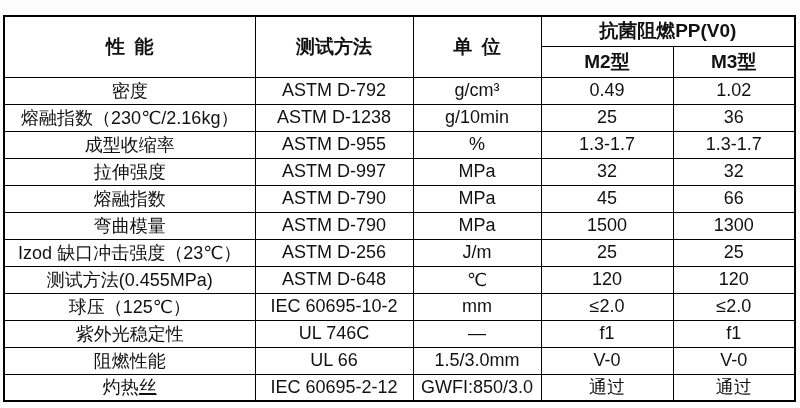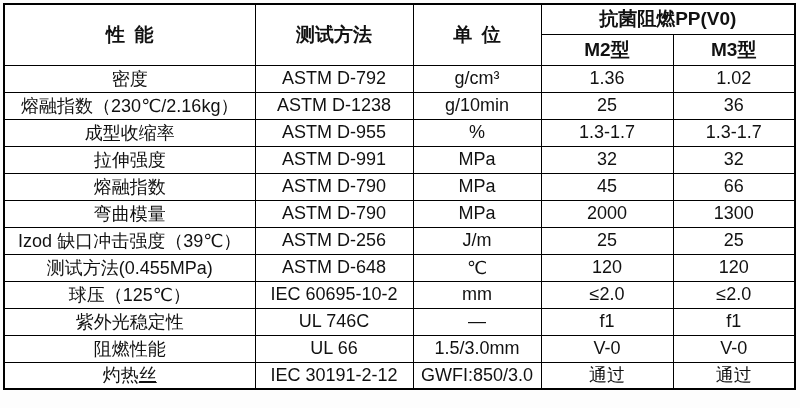--- a/index.html
+++ b/index.html
@@ -5,21 +5,21 @@
   html, body {
     margin: 0;
     padding: 0;
     background: #fdfdfd;
     font-family: "Liberation Sans", "DejaVu Sans", sans-serif;
   }
   .page {
     width: 800px;
     height: 408px;
     box-sizing: border-box;
-    padding: 3px 3px 0 3px;
+    padding: 15px 3px 0 3px;
     overflow: hidden;
   }
   table.spec-table {
     border-collapse: collapse;
     table-layout: fixed;
     width: 793px;
     background: #ffffff;
     border: 2px solid #000;
   }
   .spec-table th,
@@ -72,60 +72,60 @@
       <tr class="hdr-sub">
         <th>M2型</th>
         <th>M3型</th>
       </tr>
     </thead>
     <tbody>
       <tr class="data-row">
         <td>密度</td>
         <td>ASTM D-792</td>
         <td>g/cm³</td>
-        <td>1.36</td>
+        <td>0.49</td>
         <td>1.02</td>
       </tr>
       <tr class="data-row">
         <td>熔融指数（230℃/2.16kg）</td>
         <td>ASTM D-1238</td>
         <td>g/10min</td>
         <td>25</td>
         <td>36</td>
       </tr>
       <tr class="data-row">
         <td>成型收缩率</td>
         <td>ASTM D-955</td>
         <td>%</td>
         <td>1.3-1.7</td>
         <td>1.3-1.7</td>
       </tr>
       <tr class="data-row">
         <td>拉伸强度</td>
-        <td>ASTM D-991</td>
+        <td>ASTM D-997</td>
         <td>MPa</td>
         <td>32</td>
         <td>32</td>
       </tr>
       <tr class="data-row">
         <td>熔融指数</td>
         <td>ASTM D-790</td>
         <td>MPa</td>
         <td>45</td>
         <td>66</td>
       </tr>
       <tr class="data-row">
         <td>弯曲模量</td>
         <td>ASTM D-790</td>
         <td>MPa</td>
-        <td>2000</td>
+        <td>1500</td>
         <td>1300</td>
       </tr>
       <tr class="data-row">
-        <td>Izod 缺口冲击强度（39℃）</td>
+        <td>Izod 缺口冲击强度（23℃）</td>
         <td>ASTM D-256</td>
         <td>J/m</td>
         <td>25</td>
         <td>25</td>
       </tr>
       <tr class="data-row">
         <td>测试方法(0.455MPa)</td>
         <td>ASTM D-648</td>
         <td>℃</td>
         <td>120</td>
@@ -147,20 +147,20 @@
       </tr>
       <tr class="data-row">
         <td>阻燃性能</td>
         <td>UL 66</td>
         <td>1.5/3.0mm</td>
         <td>V-0</td>
         <td>V-0</td>
       </tr>
       <tr class="data-row">
         <td><span>灼热</span><span class="u-tail">丝</span></td>
-        <td>IEC 30191-2-12</td>
+        <td>IEC 60695-2-12</td>
         <td>GWFI:850/3.0</td>
         <td>通过</td>
         <td>通过</td>
       </tr>
     </tbody>
   </table>
 </div>
 
 </body></html>

